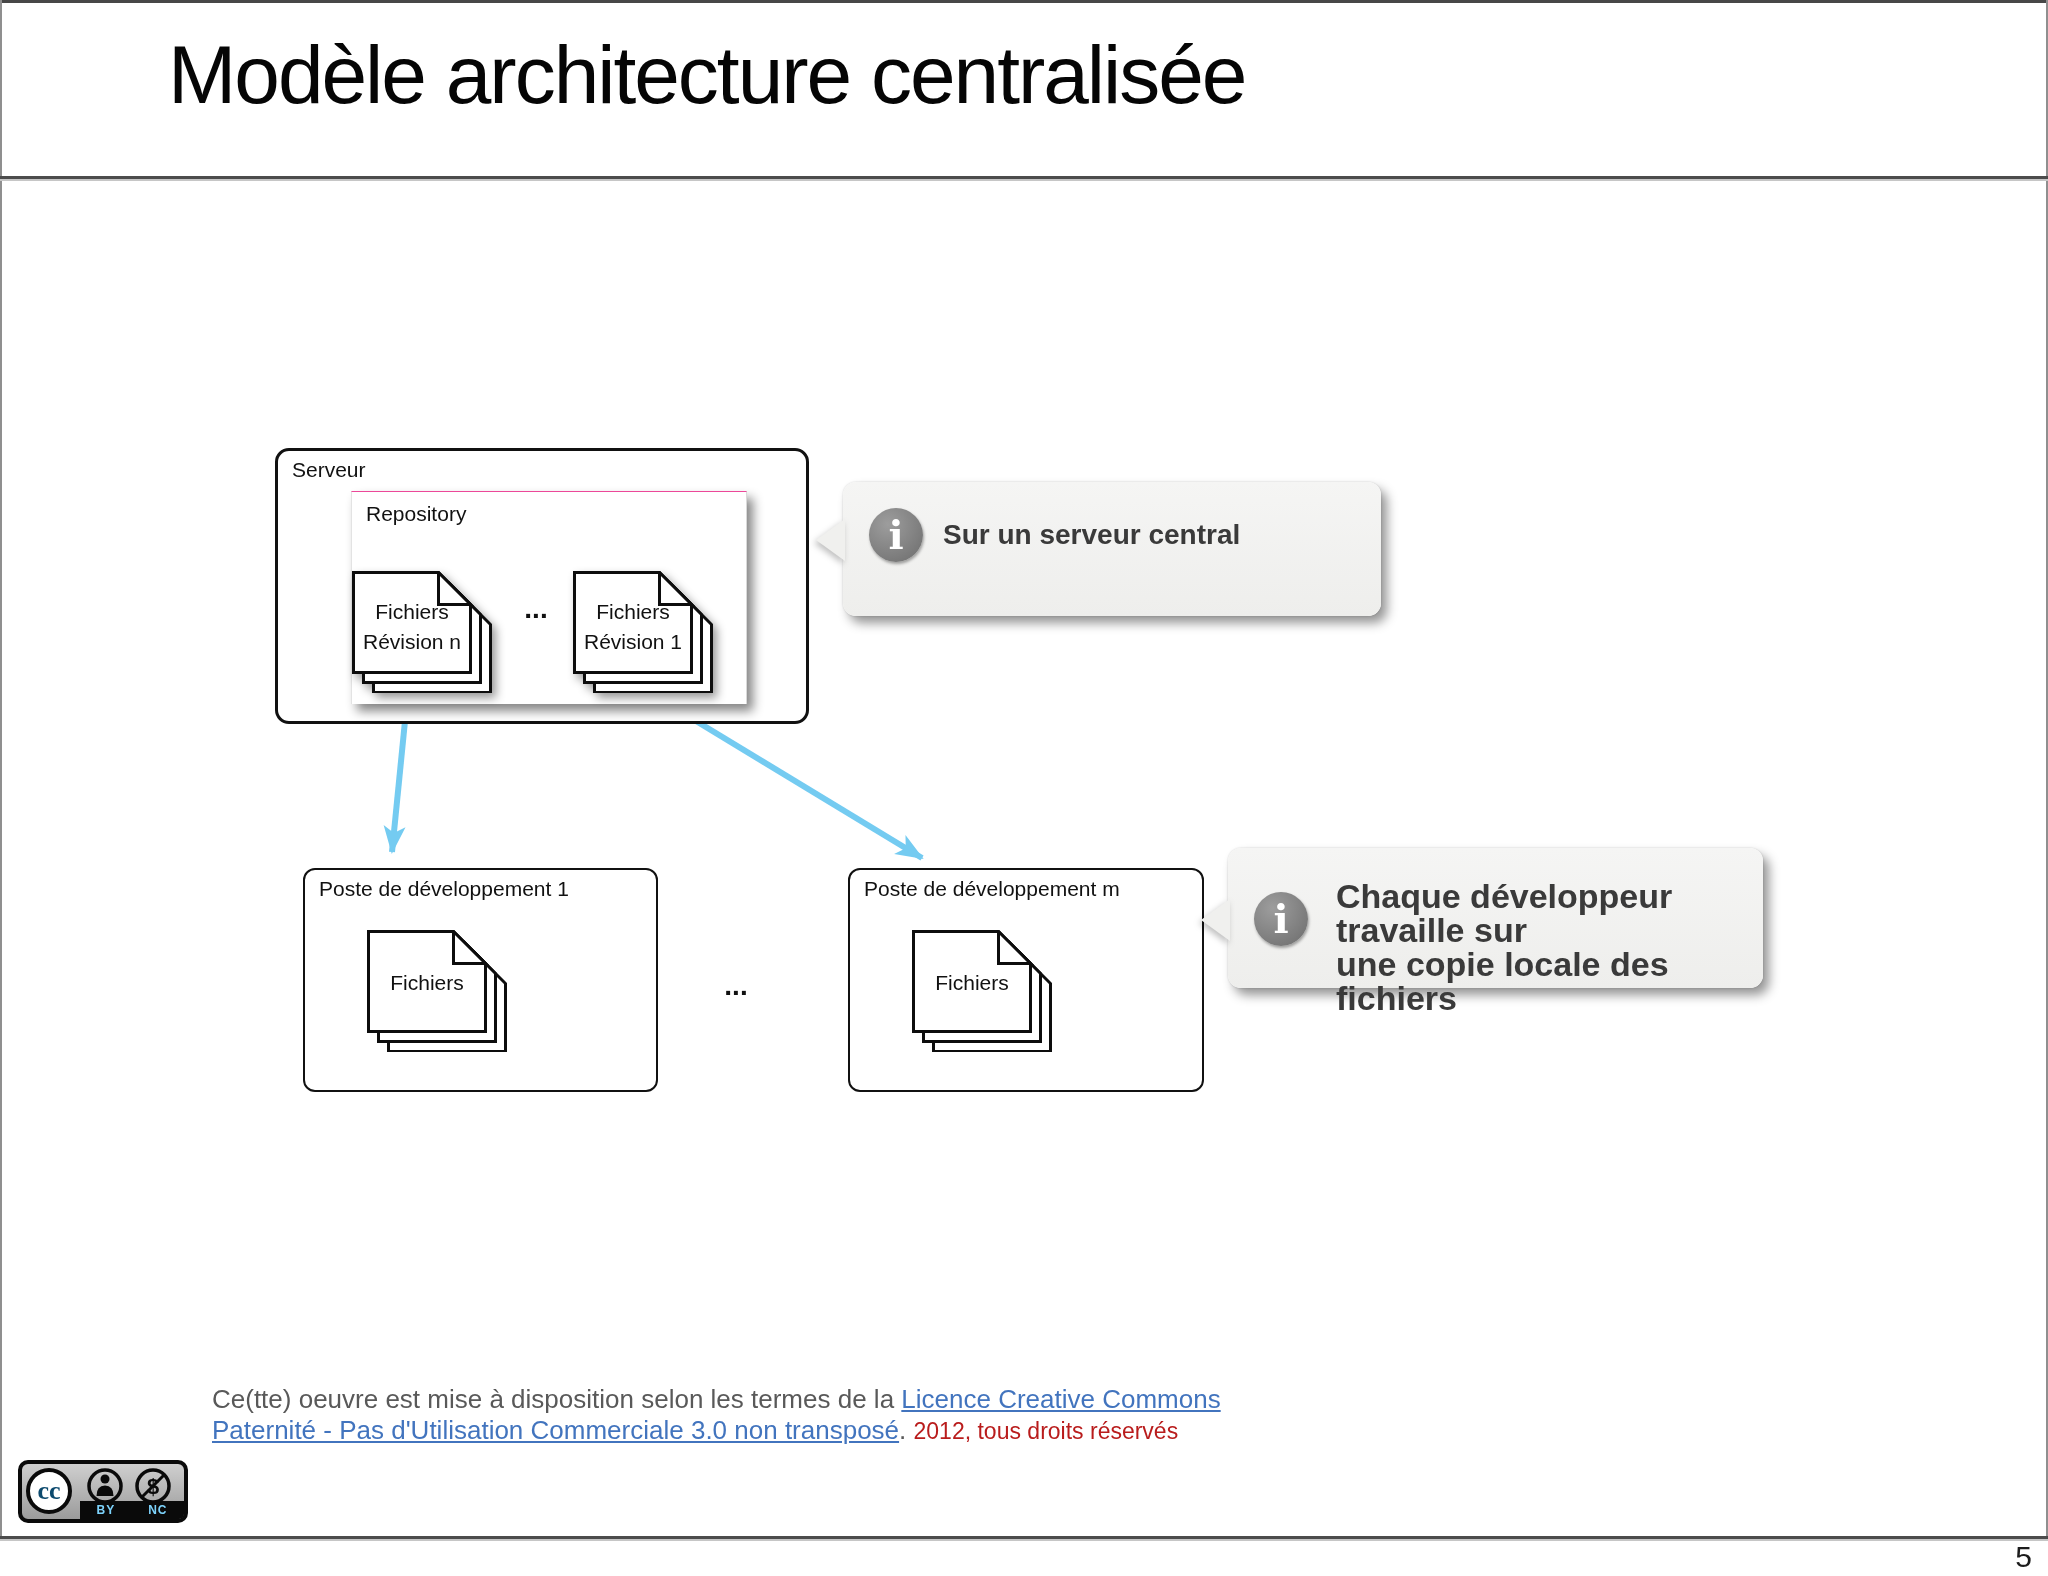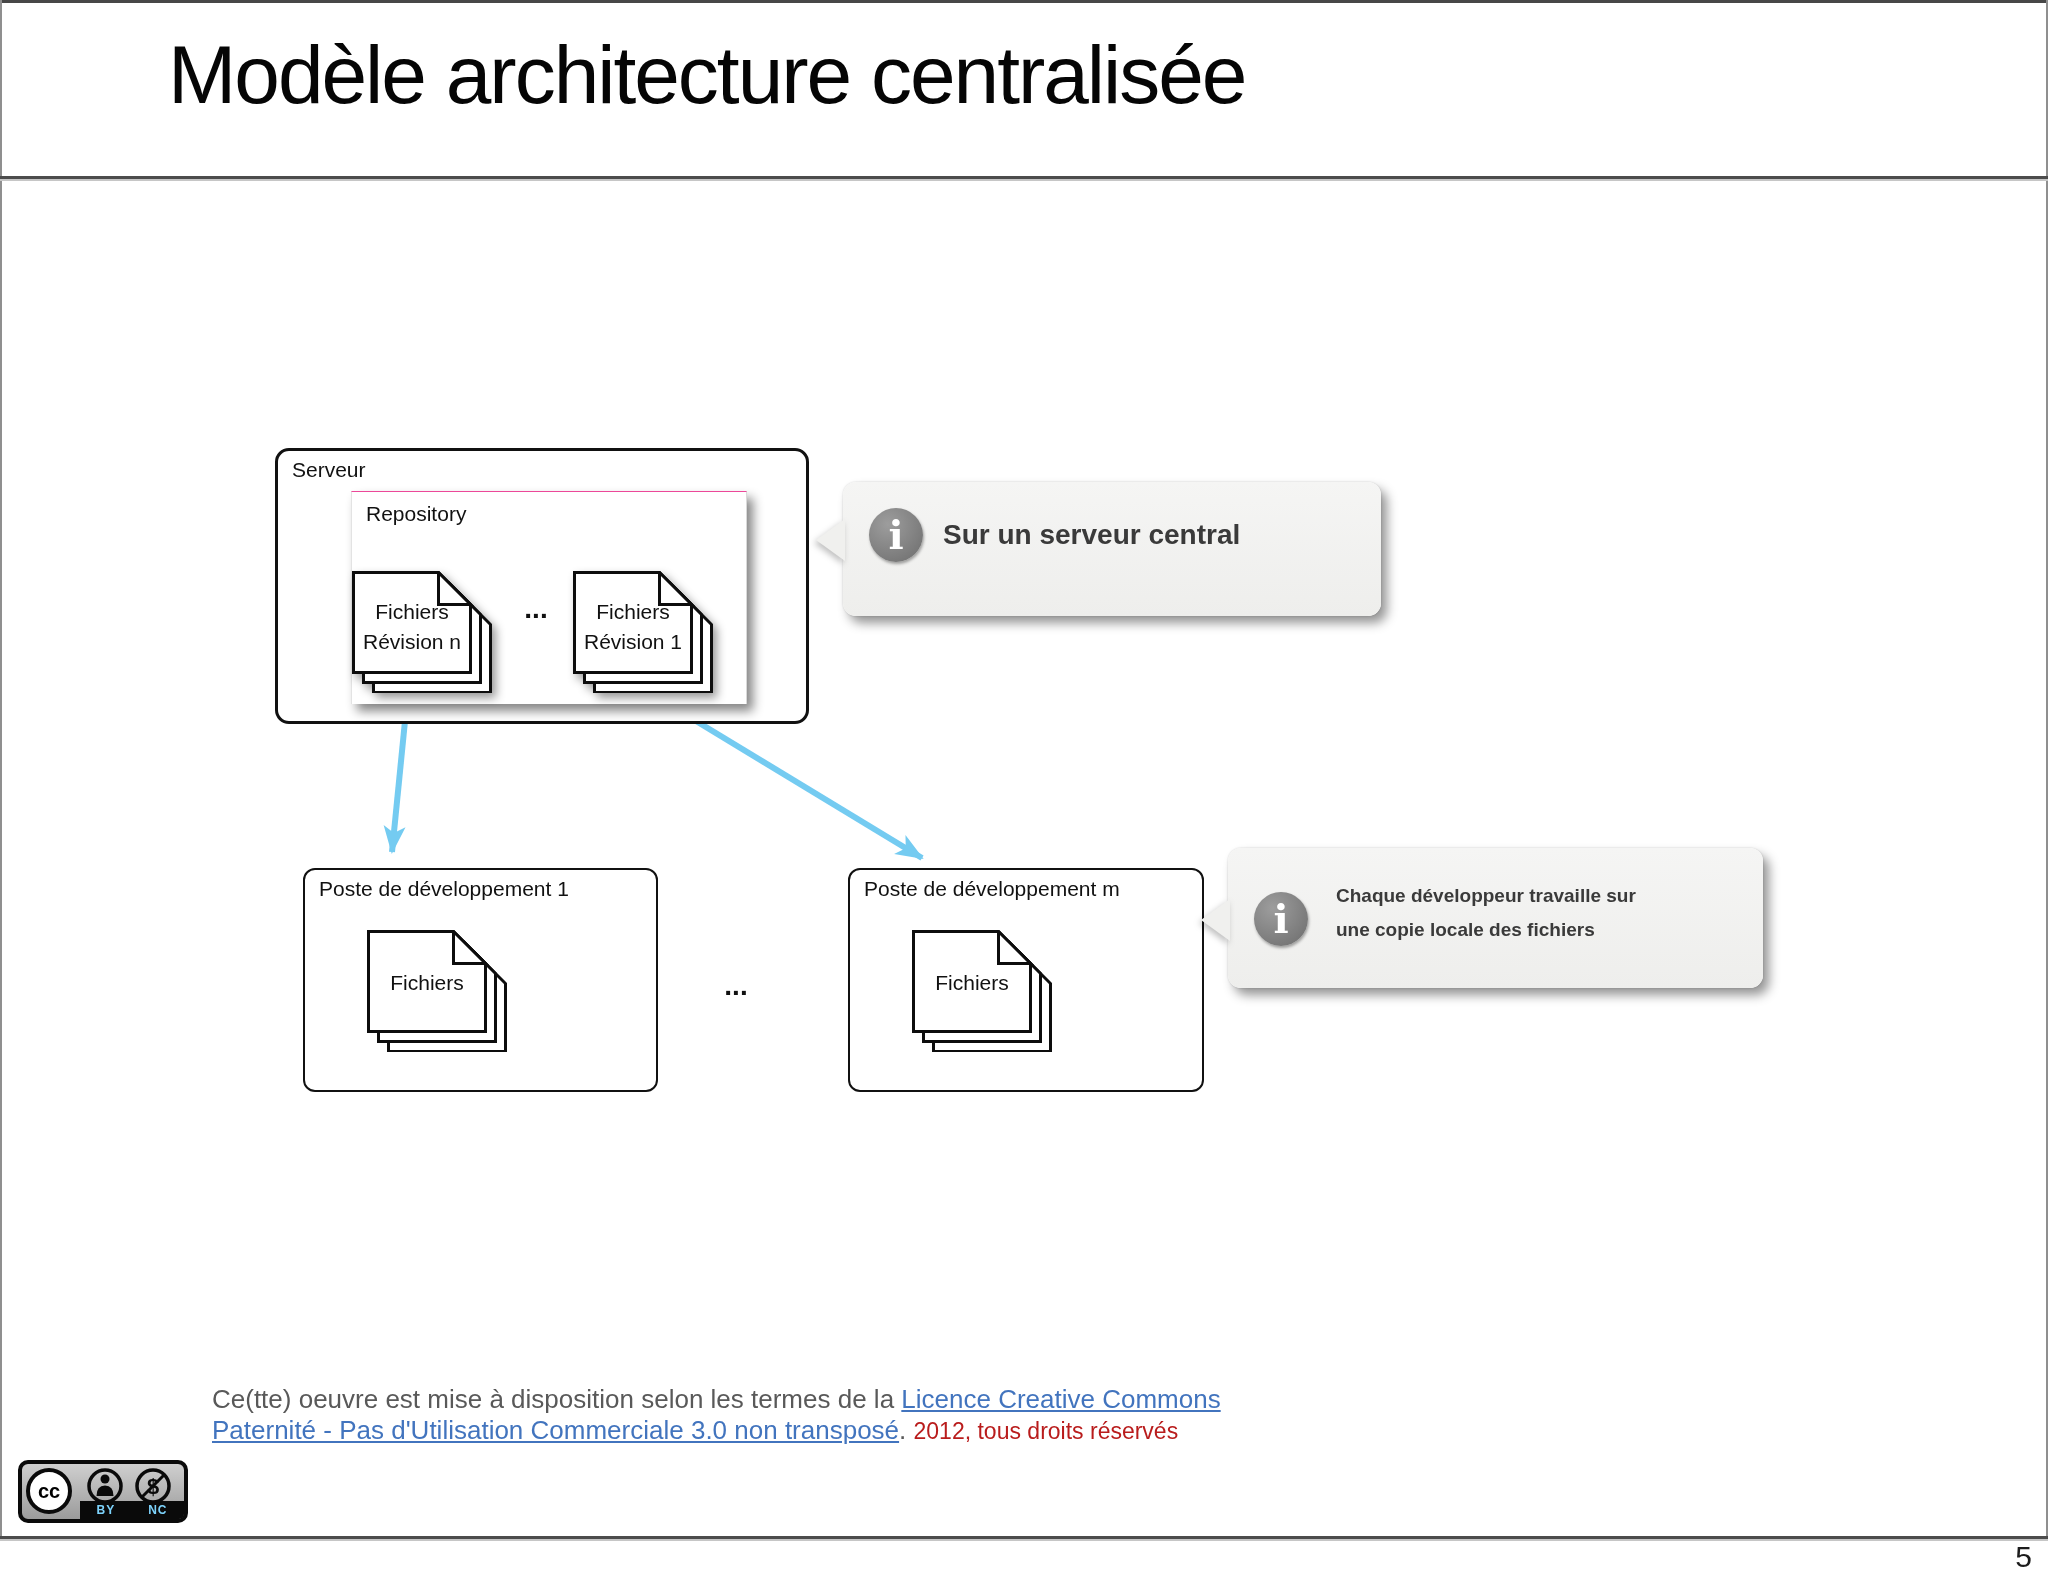--- a/index.html
+++ b/index.html
@@ -43,31 +43,31 @@
                background:radial-gradient(circle at 35% 30%,#9d9d9d,#787878 75%);
                color:#fff;display:flex;align-items:center;justify-content:center;
                font-family:"DejaVu Serif",serif;font-weight:bold;font-size:40px;line-height:1;
                box-shadow:1px 2px 3px rgba(0,0,0,.35);}
   .callout-text{font-weight:bold;color:#3a3a3a;white-space:pre-line;}
   .callout1{left:843px;top:482px;width:538px;height:134px;padding:26px 0 0 26px;box-sizing:border-box;}
   .callout1 .callout-text{font-size:28px;line-height:54px;margin-left:20px;}
   .callout1 .callout-tail{top:37px;}
   .callout2{left:1228px;top:848px;width:535px;height:140px;padding:31px 0 0 26px;box-sizing:border-box;}
   .callout2 .info-circle{margin-top:13px;}
-  .callout2 .callout-text{font-size:19px;line-height:34px;margin-left:28px;}
+  .callout2 .callout-text{font-size:34px;line-height:34px;margin-left:28px;}
   .callout2 .callout-tail{top:51px;}
 
   
   .cc-badge{position:absolute;left:18px;top:1460px;width:170px;height:63px;box-sizing:border-box;
             border:4px solid #0a0a0a;border-radius:10px;
             background:linear-gradient(180deg,#cfcfcf,#9b9b9b);}
   .cc-circle{position:absolute;left:4px;top:4px;width:46px;height:46px;border-radius:50%;
              background:#fff;border:4px solid #0a0a0a;box-sizing:border-box;
              display:flex;align-items:center;justify-content:center;
-             font-weight:bold;font-size:20px;color:#000000;letter-spacing:0px;}
+             font-weight:bold;font-size:26px;color:#0c4a6e;letter-spacing:0px;font-family:Liberation Serif, serif;}
   .cc-small{position:absolute;top:3px;width:38px;height:38px;}
   .cc-band{position:absolute;left:58px;top:37px;width:104px;height:18px;background:#0a0a0a;
            border-radius:0 0 5px 0;display:flex;justify-content:space-around;align-items:center;
            color:#7dd3fc;font-size:12px;font-weight:bold;letter-spacing:1px;}
   .footer-text{position:absolute;left:212px;top:1384px;font-size:26px;line-height:31px;color:#595959;}
   .footer-text a{color:#4274be;text-decoration:underline;cursor:pointer;}
   .rights{color:#b91c1c;font-size:23px;}
   .bottom-sep{position:absolute;left:0;top:1536px;width:2048px;height:3px;background:#4c4c4c;}
   .bottom-sep-shadow{position:absolute;left:0;top:1539px;width:2048px;height:2px;background:#c6c6c6;}
   .page-number{position:absolute;left:1860px;top:1540px;width:172px;text-align:right;

